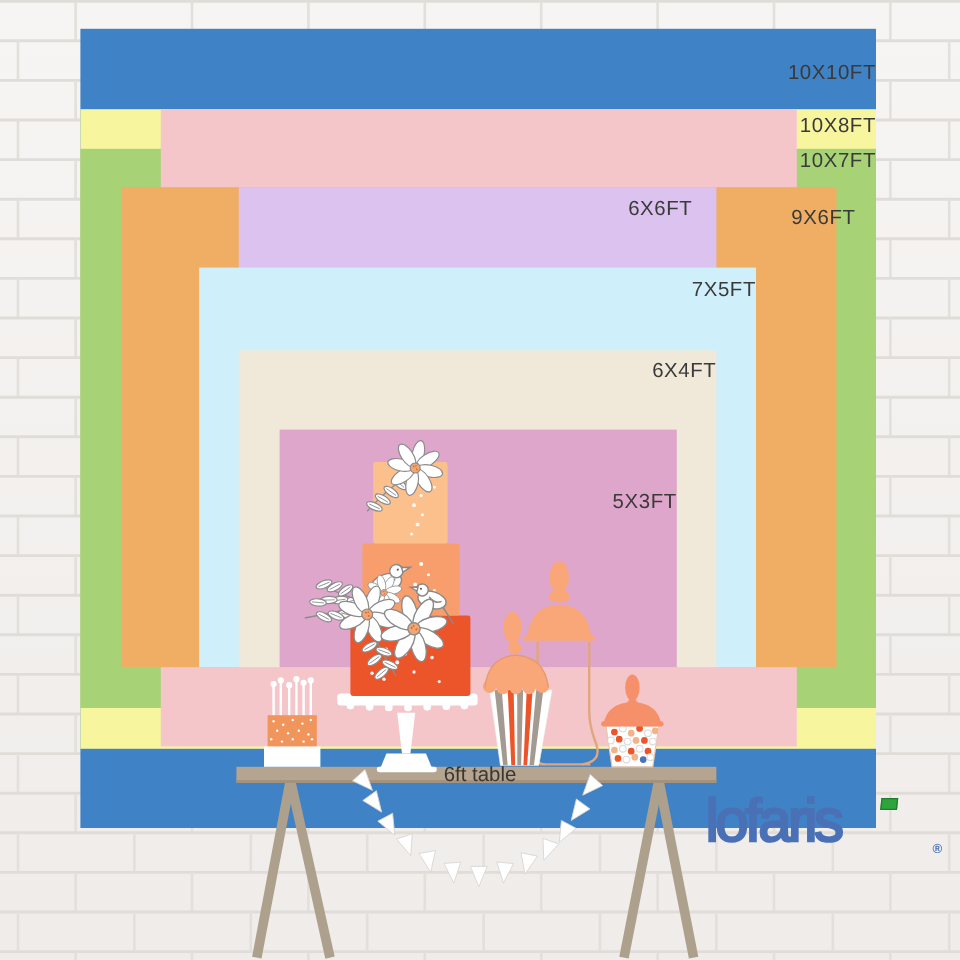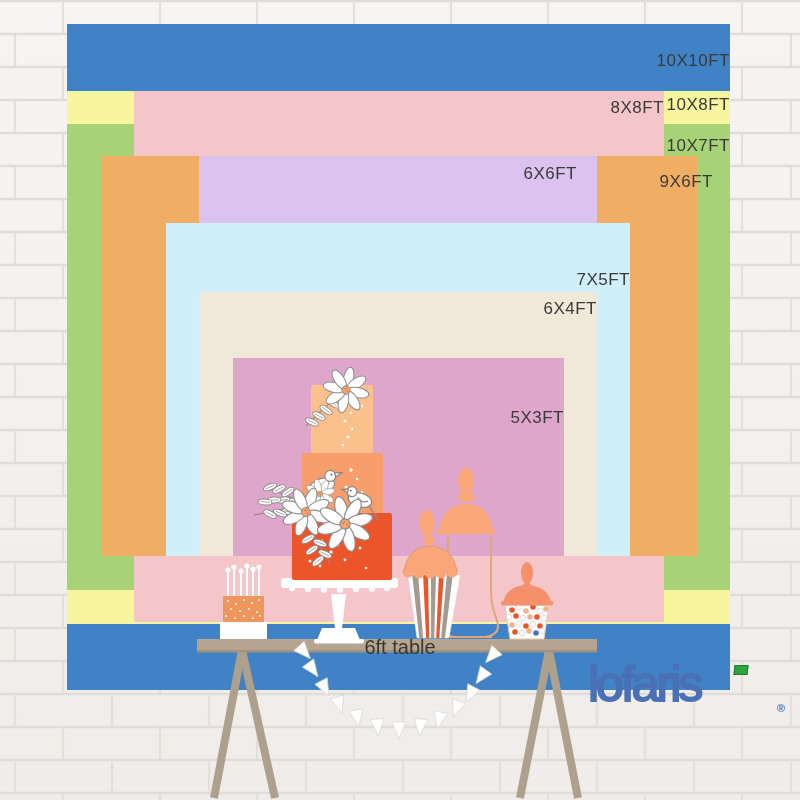--- a/index.html
+++ b/index.html
@@ -16,29 +16,29 @@
   .l-9x6{left:34px;top:132px;width:596px;height:400px;background:#EFAE63;}
   .l-6x6{left:132px;top:132px;width:398px;height:400px;background:#DCC2EE;}
   .l-7x5{left:99px;top:199px;width:464px;height:333px;background:#CFEFFA;}
   .l-6x4{left:132px;top:268px;width:398px;height:264px;background:#F0E9D9;}
   .l-5x3{left:166px;top:334px;width:331px;height:198px;background:#DFA6CB;}
   .lbl{position:absolute;font-size:17px;line-height:20px;color:#3a3a3a;
        text-align:right;letter-spacing:.5px;white-space:nowrap;}
   .lbl-10x10{left:0;top:27px;width:663px;}
   .lbl-8x8{left:67px;top:74px;width:530px;}
   .lbl-10x8{left:597px;top:71px;width:66px;}
-  .lbl-10x7{left:597px;top:112px;width:66px;}
+  .lbl-10x7{left:597px;top:100px;width:66px;}
   .lbl-6x6{left:132px;top:140px;width:378px;}
   .lbl-9x6{left:530px;top:148px;width:116px;}
-  .lbl-7x5{left:99px;top:208px;width:464px;margin-top:38px;}
+  .lbl-7x5{left:99px;top:208px;width:464px;}
   .lbl-6x4{left:132px;top:275px;width:398px;}
   .lbl-5x3{left:166px;top:339px;width:331px;margin-top:45px;}
   #illus{position:absolute;left:0;top:0;z-index:2;pointer-events:none;}
   .table-label{position:absolute;left:340px;top:636px;width:120px;z-index:3;
-       font-size:20px;color:#3b362f;text-align:center;}
+       font-size:17px;color:#3b362f;text-align:center;}
   .logo{position:absolute;left:588px;top:652px;width:205px;height:75px;z-index:4;}
   .logo-text{position:absolute;left:0;top:0;font-size:50px;line-height:64px;font-weight:400;
        letter-spacing:-3px;color:#4a70b6;-webkit-text-stroke:2px #4a70b6;}
   .logo-flag{position:absolute;left:146px;top:13px;width:14px;height:10px;background:#2EA43C;
        transform:skewX(-6deg);border:1px solid #1d7d2b;box-sizing:border-box;}
   .logo-reg{position:absolute;left:189px;top:50px;font-size:11px;color:#4a70b6;font-weight:700;}
 </style>
 </head>
 <body>
 
@@ -291,21 +291,20 @@
     <div class="layer l-8x8"></div>
     <div class="layer l-9x6"></div>
     <div class="layer l-6x6"></div>
     <div class="layer l-7x5"></div>
     <div class="layer l-6x4"></div>
     <div class="layer l-5x3"></div>
 
     <span class="lbl lbl-10x10">10X10FT</span>
     <span class="lbl lbl-10x8">10X8FT</span>
     <span class="lbl lbl-10x7">10X7FT</span>
-    <span class="lbl lbl-8x8">8X8FT</span>
     <span class="lbl lbl-9x6">9X6FT</span>
     <span class="lbl lbl-6x6">6X6FT</span>
     <span class="lbl lbl-7x5">7X5FT</span>
     <span class="lbl lbl-6x4">6X4FT</span>
     <span class="lbl lbl-5x3">5X3FT</span>
   </div>
 
   <svg id="illus" width="800" height="800" viewBox="0 0 800 800">
     <defs>
       <g id="fl">

